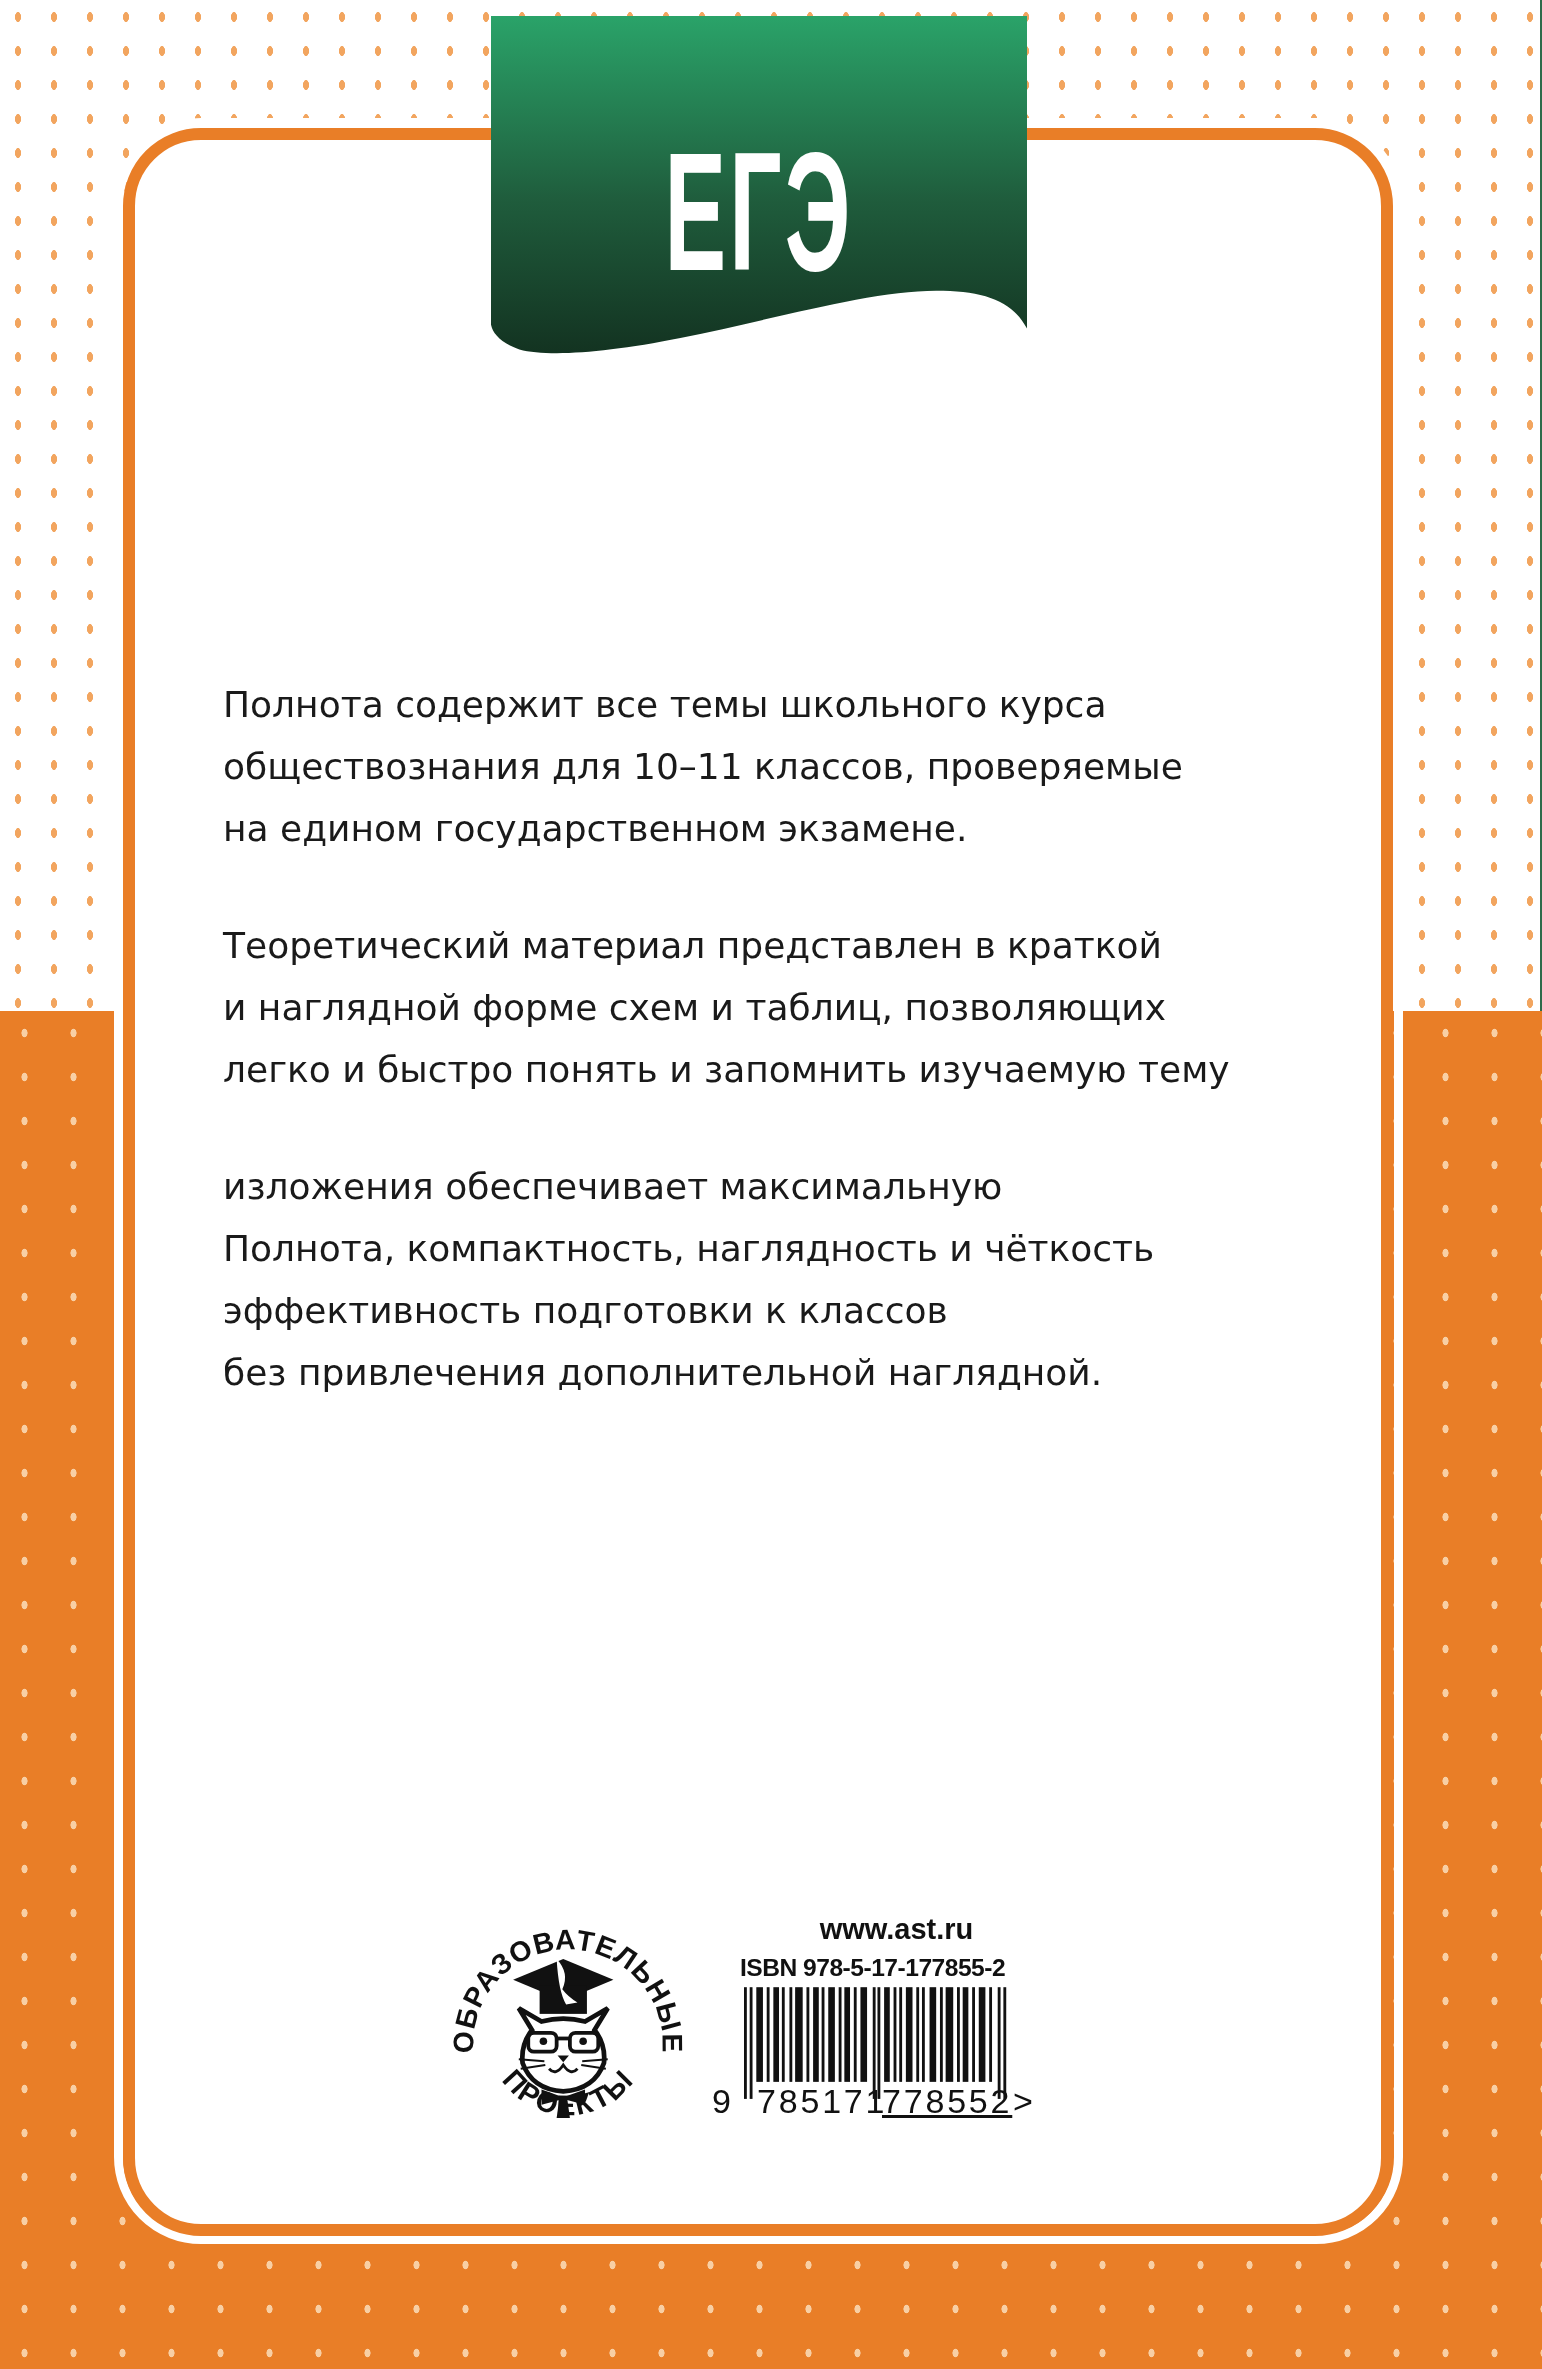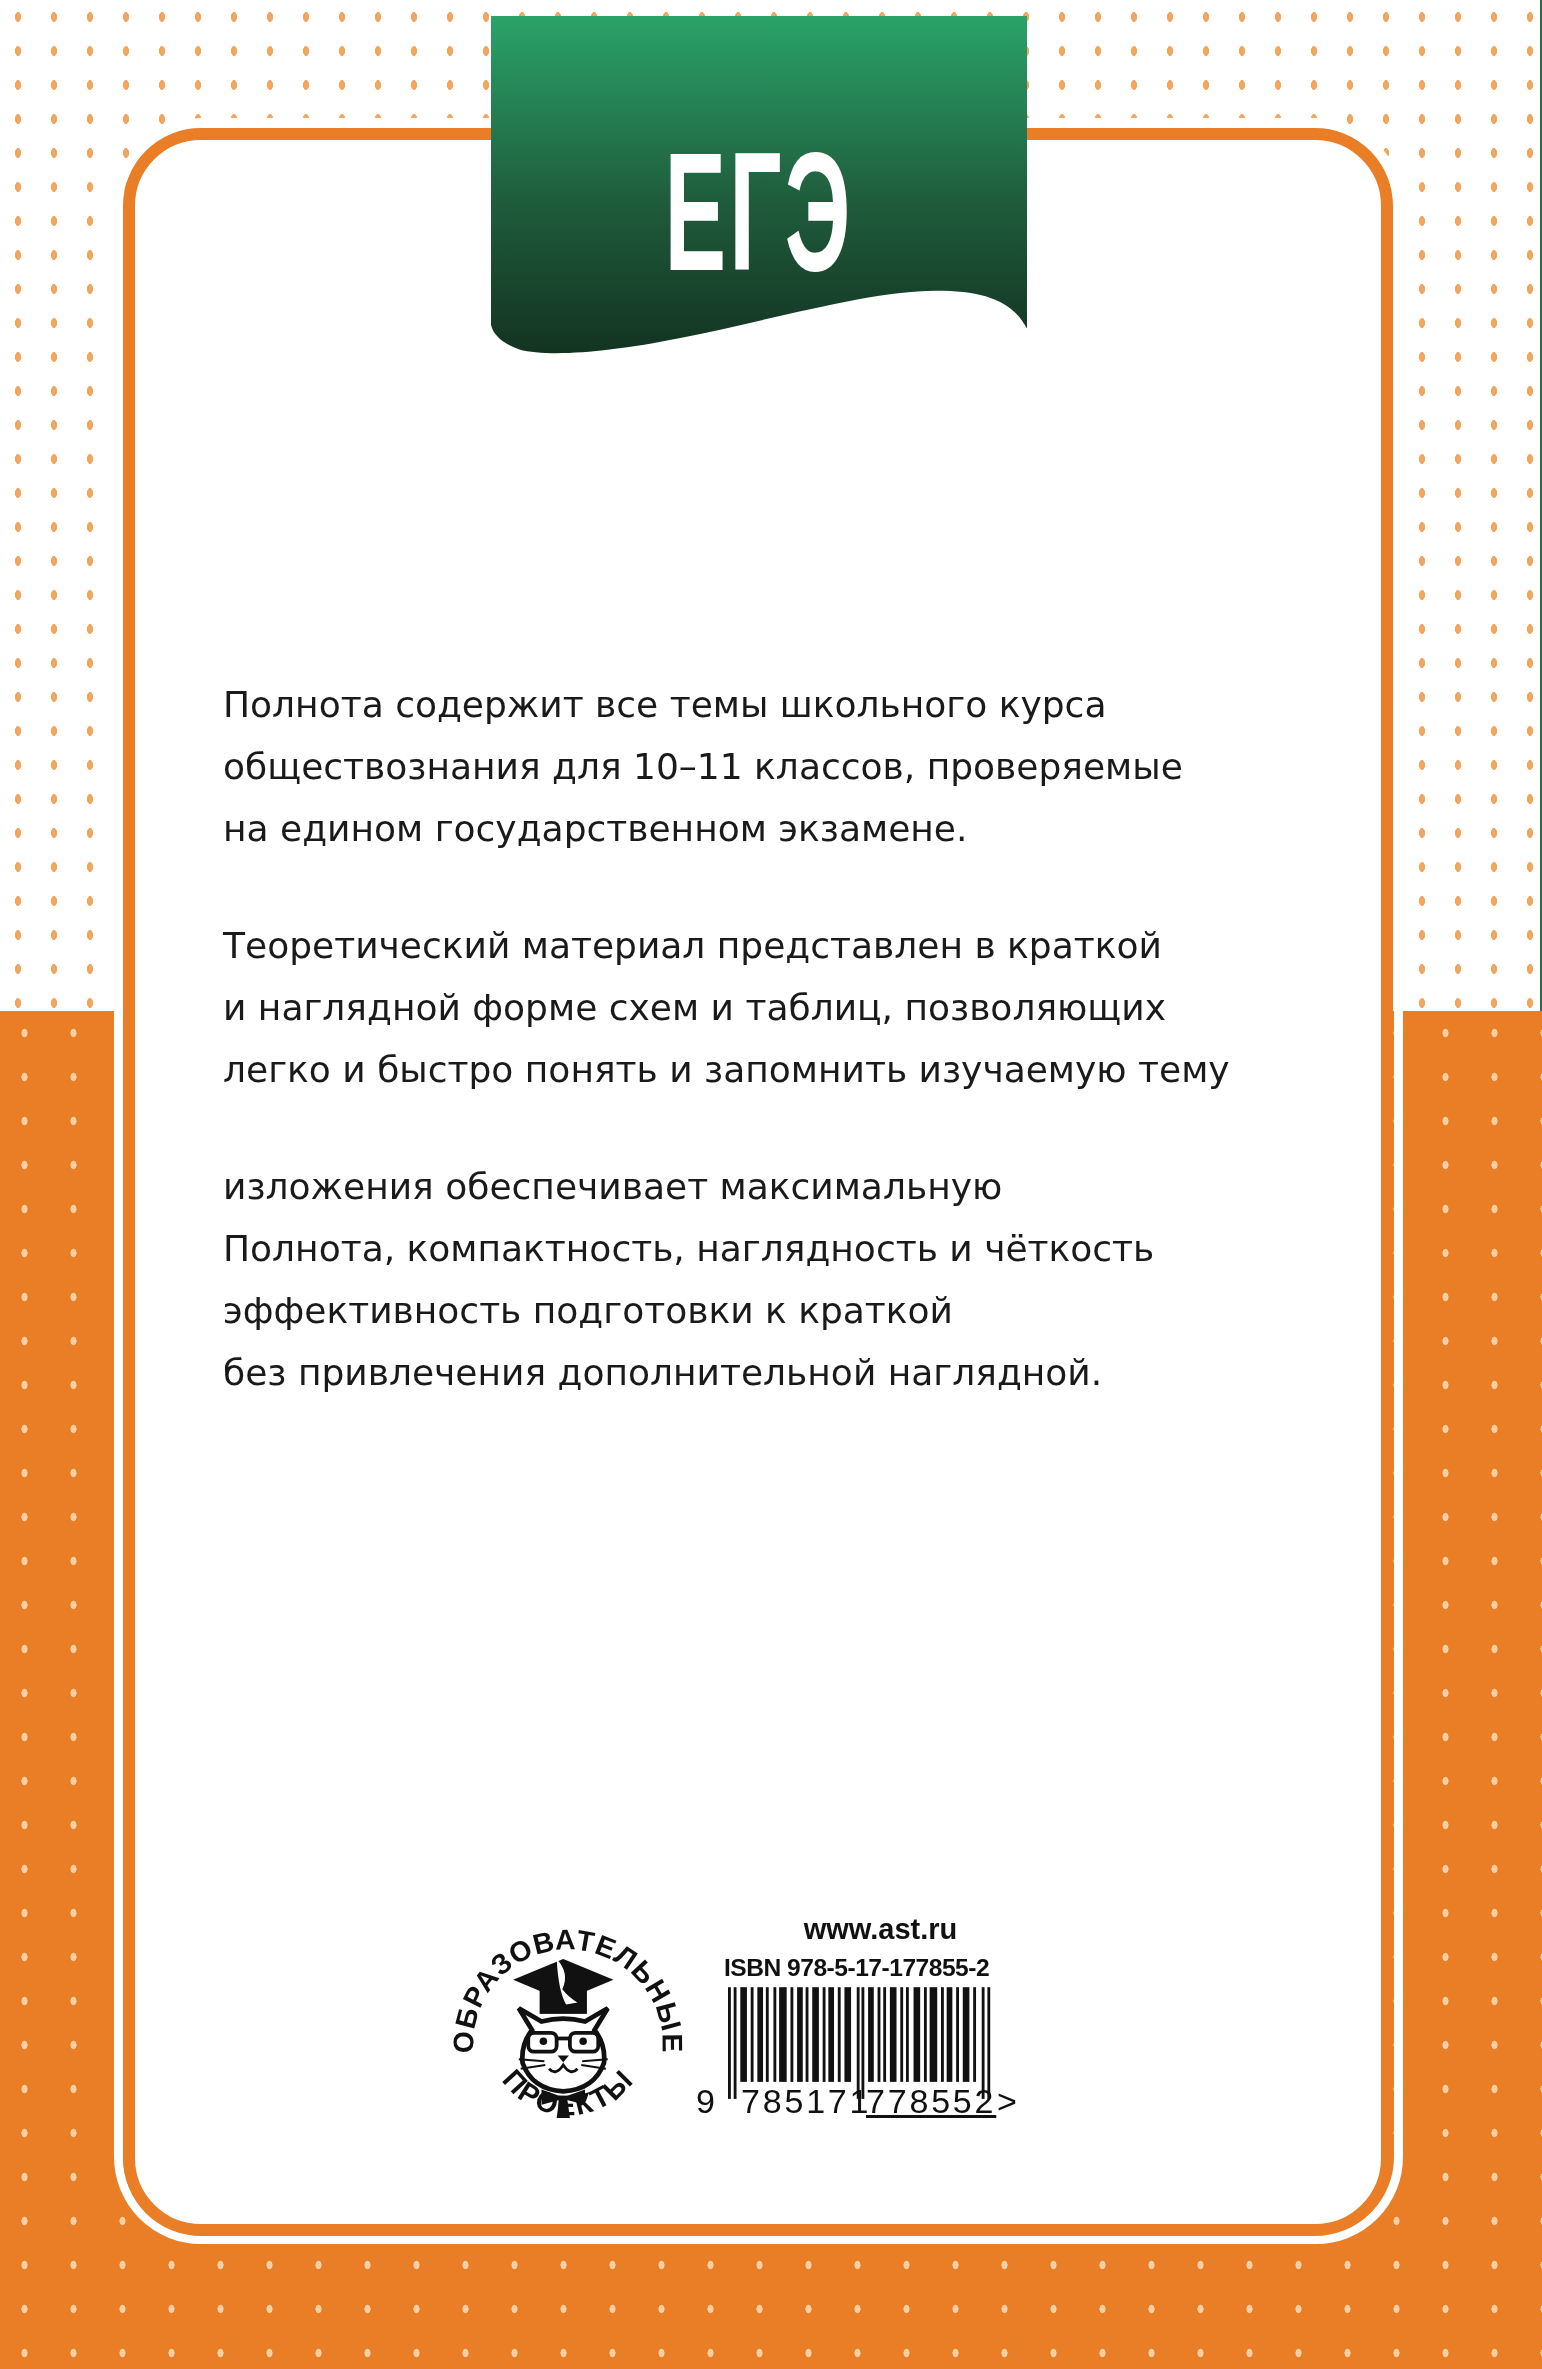--- a/index.html
+++ b/index.html
@@ -18,21 +18,21 @@
   .banner { position:absolute; left:491px; top:16px; width:536px; height:341px; }
   .banner svg { display:block; }
   .banner-title { position:absolute; left:0; top:112px; width:536px; text-align:center; color:#ffffff;
     font-family:"Liberation Sans", sans-serif; font-weight:bold; font-size:168px; line-height:168px;
     transform:scaleX(0.55); transform-origin:center; letter-spacing:5.7px; }
   .body-text { position:absolute; left:223px; top:674px; width:1088px; color:#1a1a1a;
     font-family:"DejaVu Sans", sans-serif; font-size:36px; line-height:62px; font-weight:normal; }
   .body-text p { margin:0 0 55px 0; }
   .body-text .line { display:block; white-space:nowrap; }
   .logo { position:absolute; left:445px; top:1902px; width:246px; height:237px; }
-  .isbn-block { position:absolute; left:696px; top:1912px; width:341px; }
+  .isbn-block { position:absolute; left:712px; top:1912px; width:341px; }
   .site { text-align:center; font-family:"Liberation Sans", sans-serif; font-weight:bold; font-size:29px; line-height:34px; color:#111; padding-left:28px; }
   .isbn { font-family:"Liberation Sans", sans-serif; font-size:24.6px; line-height:28px; color:#111; margin-top:7.6px; padding-left:28px; letter-spacing:-0.5px;font-weight:bold; }
   .barcode { margin-top:5.7px; position:relative; height:104px; padding-left:32px; }
   .barcode-digits { font-family:"Liberation Sans", sans-serif; font-size:34px; line-height:34px; color:#111; position:relative; margin-top:-7.6px; }
 </style>
 </head>
 <body>
 
 <div class="bg-top"></div>
 <div class="bg-bottom"></div>
@@ -62,21 +62,21 @@
     <span class="line">на едином государственном экзамене.</span>
   </p>
   <p>
     <span class="line">Теоретический материал представлен в краткой</span>
     <span class="line">и наглядной форме схем и таблиц, позволяющих</span>
     <span class="line">легко и быстро понять и запомнить изучаемую тему</span>
   </p>
   <p>
     <span class="line">изложения обеспечивает максимальную</span>
     <span class="line">Полнота, компактность, наглядность и чёткость</span>
-    <span class="line">эффективность подготовки к краткой</span>
+    <span class="line">эффективность подготовки к классов</span>
     <span class="line">без привлечения дополнительной наглядной.</span>
   </p>
 </div>
 
 <div class="logo">
   <svg width="246" height="237" viewBox="0 0 260 250">
     <defs>
       <path id="arcTop" d="M30 150 A100 100 0 0 1 230 150"></path>
       <path id="arcBot" d="M55 180 A85 85 0 0 0 205 180"></path>
     </defs>

